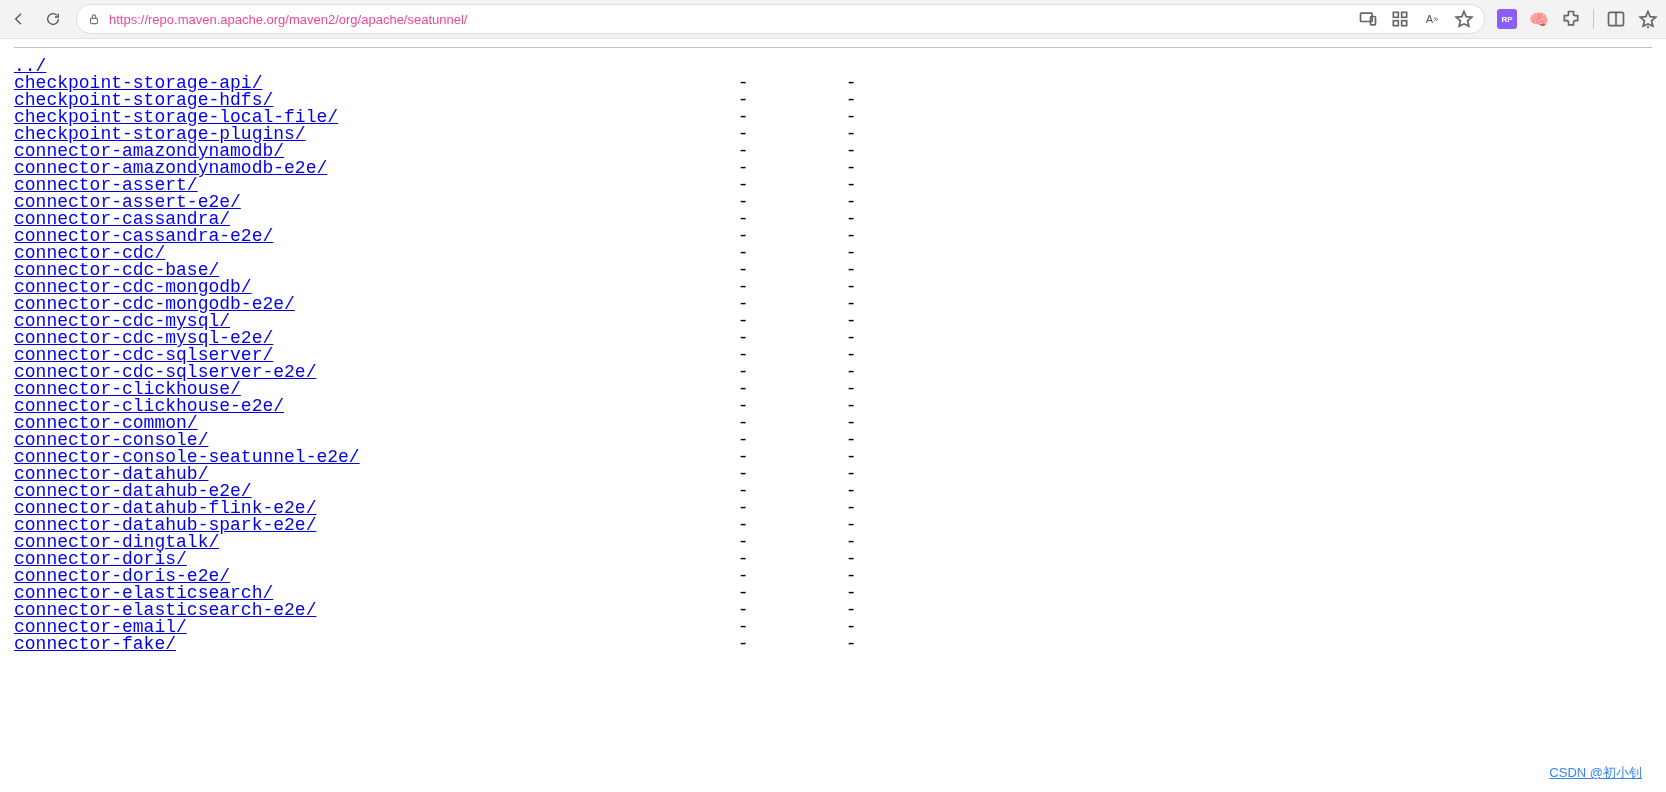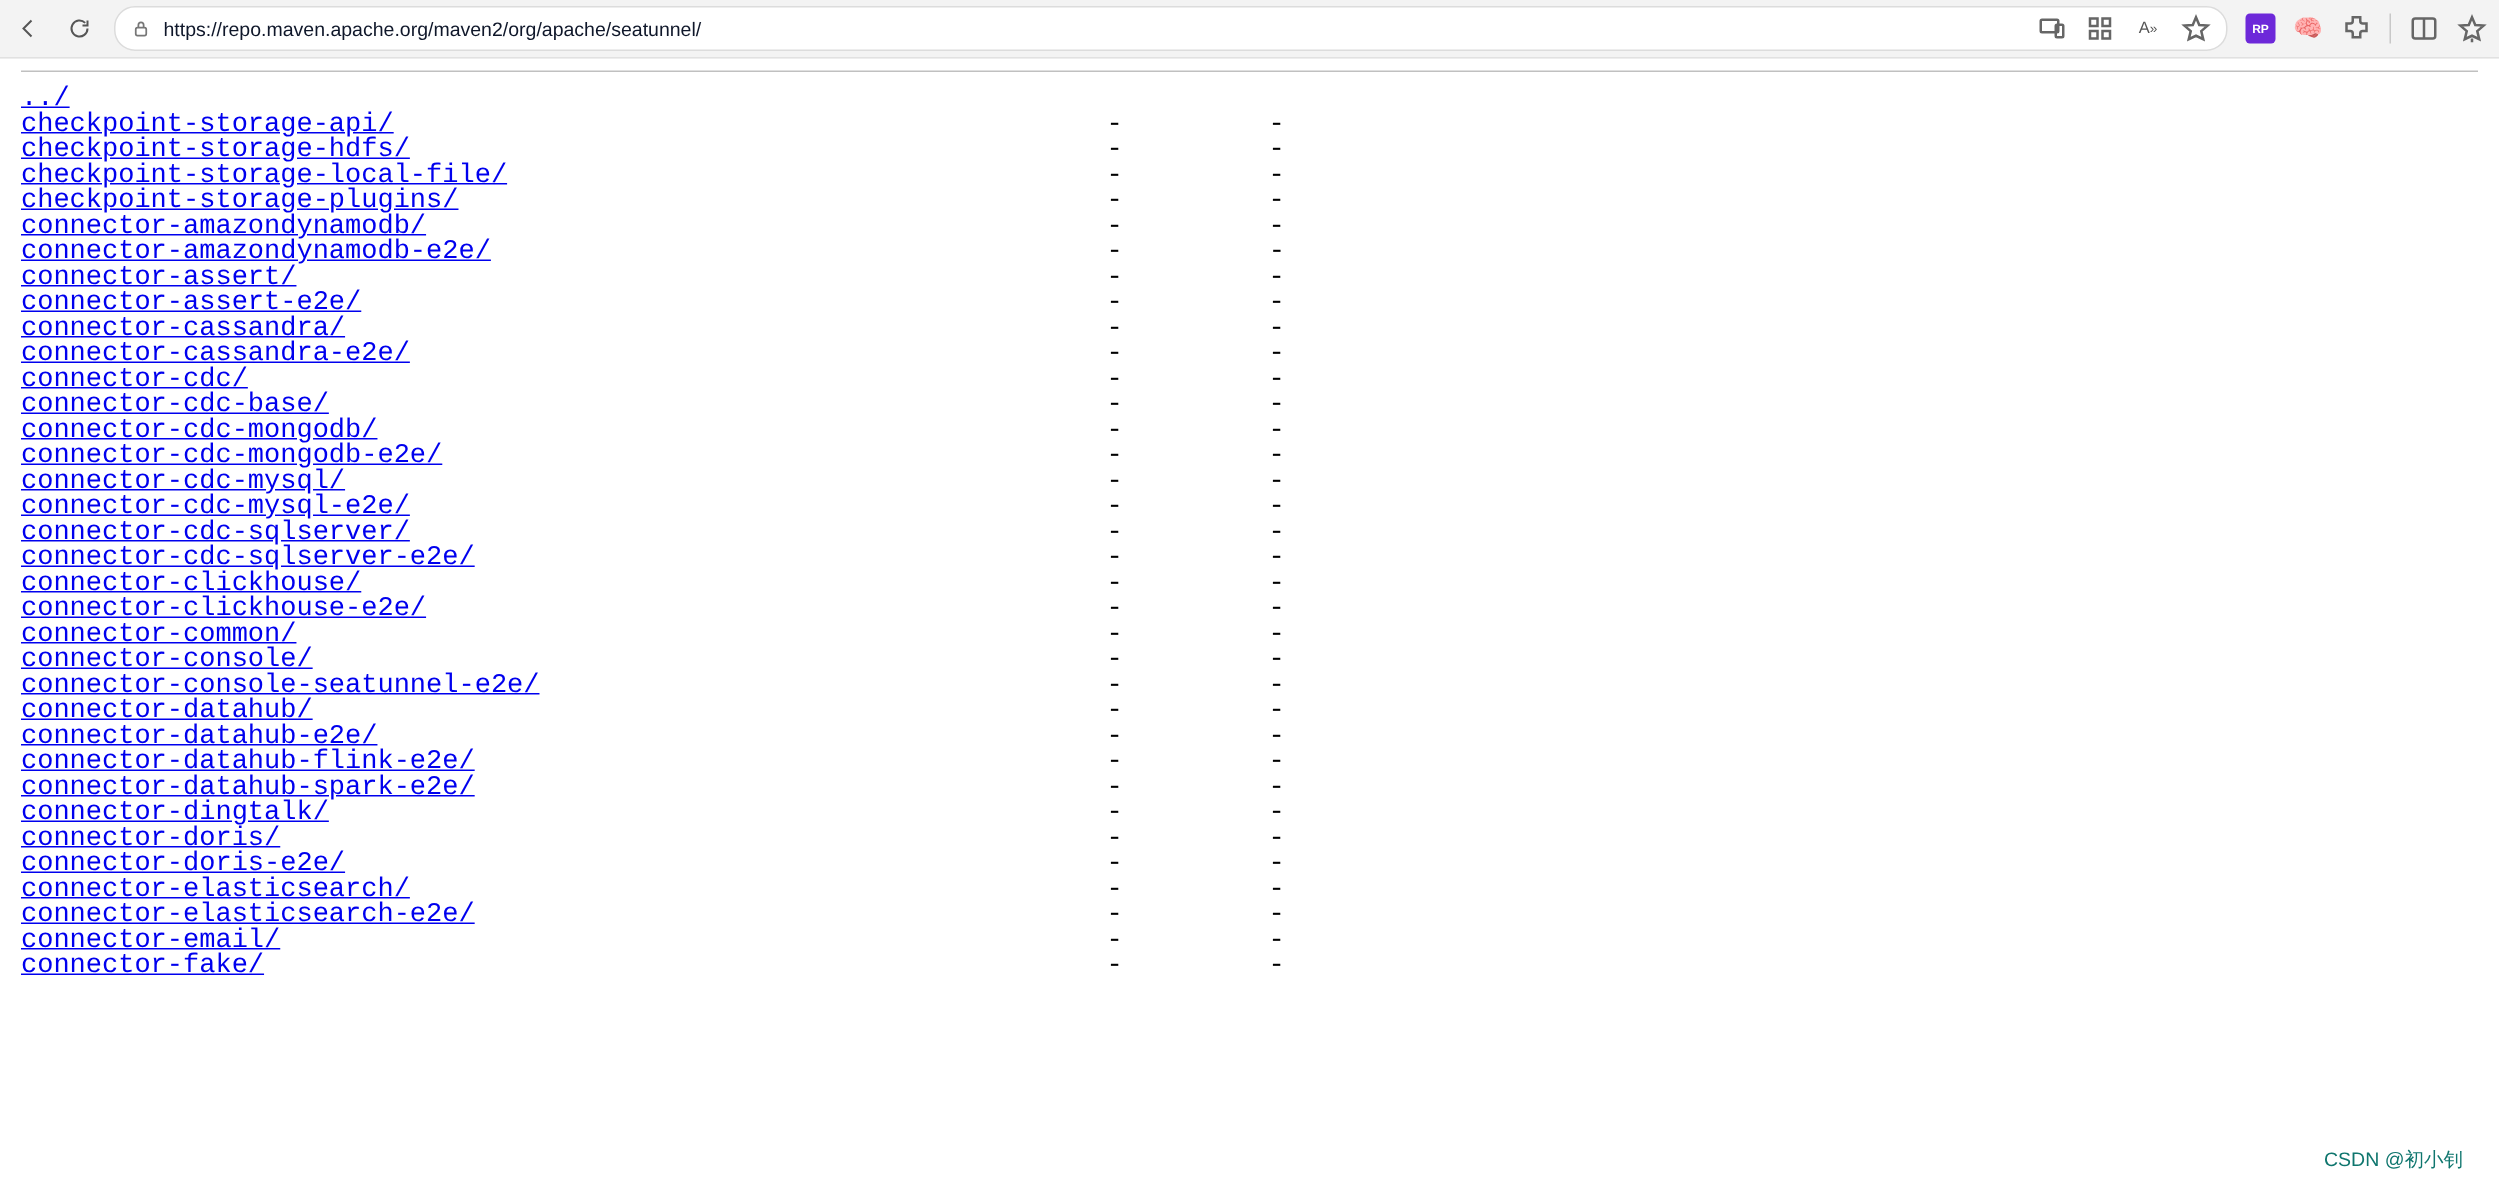--- a/index.html
+++ b/index.html
@@ -1,31 +1,31 @@
 <!DOCTYPE html>
 <html><head>
 <meta charset="utf-8">
 <style>
   html,body{margin:0;padding:0;font-family:Arial,Helvetica,sans-serif;background:#fff;color:#000;}
   .browser-chrome{height:38px;background:#f3f3f3;border-bottom:1px solid #e1e1e1;display:flex;align-items:center;padding:0 8px;gap:12px;}
   .toolbar-btn{width:22px;height:22px;display:flex;align-items:center;justify-content:center;color:#555;border-radius:4px;flex:0 0 auto;}
   .toolbar-btn svg{width:16px;height:16px;stroke:#555;}
   .address-bar{flex:1;height:28px;background:#fff;border:1px solid #dcdcdc;border-radius:14px;display:flex;align-items:center;padding:0 10px;gap:8px;min-width:0;}
   .addr-lock{width:14px;height:14px;flex:0 0 auto;}
-  .url-text{font-size:13px;color:#0f172a;white-space:nowrap;overflow:hidden;text-overflow:ellipsis;flex:1;}
+  .url-text{font-size:13px;color:#ec4899;white-space:nowrap;overflow:hidden;text-overflow:ellipsis;flex:1;}
   .right-icons{display:flex;align-items:center;gap:12px;flex:0 0 auto;}
   .right-icons .ic{width:20px;height:20px;display:flex;align-items:center;justify-content:center;color:#555;border-radius:4px;}
-  .rp-badge{width:20px;height:20px;background:#6d28d9;color:#fff;font-size:8px;font-weight:700;display:flex;align-items:center;justify-content:center;border-radius:3px;}
+  .rp-badge{width:20px;height:20px;background:#8b5cf6;color:#fff;font-size:8px;font-weight:700;display:flex;align-items:center;justify-content:center;border-radius:3px;}
   .divider{width:1px;height:20px;background:#c8c8c8;}
   .page{padding:8px 14px 40px 14px;}
   h1{font-size:32px;font-weight:900;margin:14px 0 18px 0;}
   hr{border:none;border-top:1px solid #c0c0c0;margin:0 0 10px 0;}
   .listing{font-family:"Courier New",monospace;font-size:18px;line-height:17px;white-space:pre;color:#000;}
   .listing a{color:#0000ee;text-decoration:underline;}
-  .watermark{position:fixed;right:24px;bottom:10px;color:#0f766e;font-size:13px;pointer-events:none;}
+  .watermark{position:fixed;right:24px;bottom:10px;color:#3b82f6;font-size:13px;pointer-events:none;text-decoration:underline;}
 </style>
 </head>
 <body>
 
 <div class="browser-chrome">
   <div class="toolbar-btn">
     <svg viewBox="0 0 24 24" fill="none" stroke-width="2">
         <path d="M15 4 L7 12 L15 20"></path>
       </svg>
   </div>

